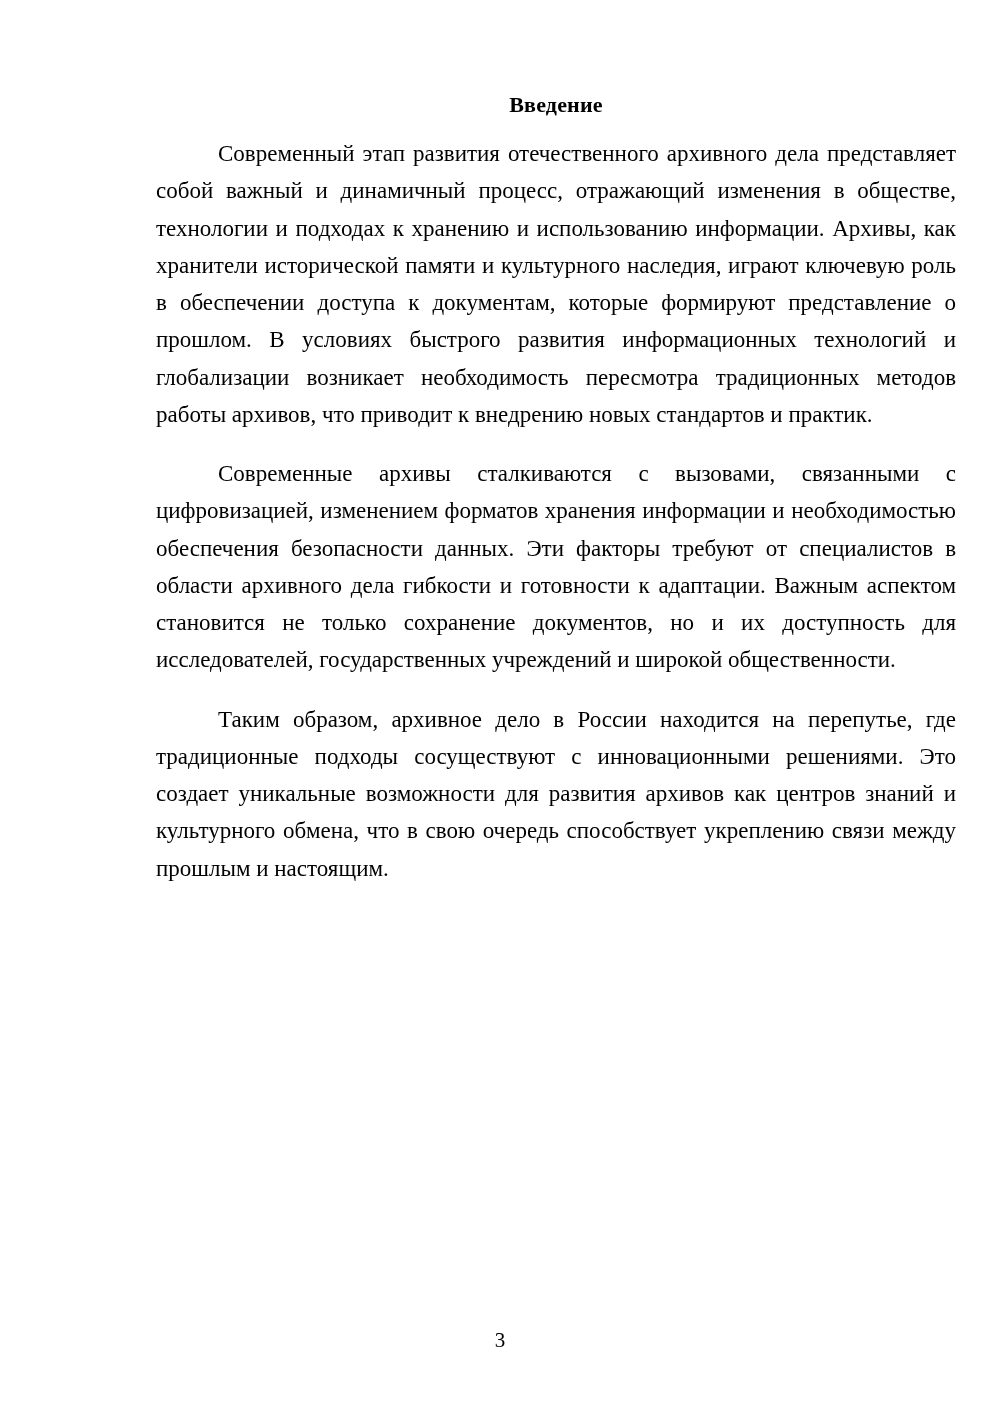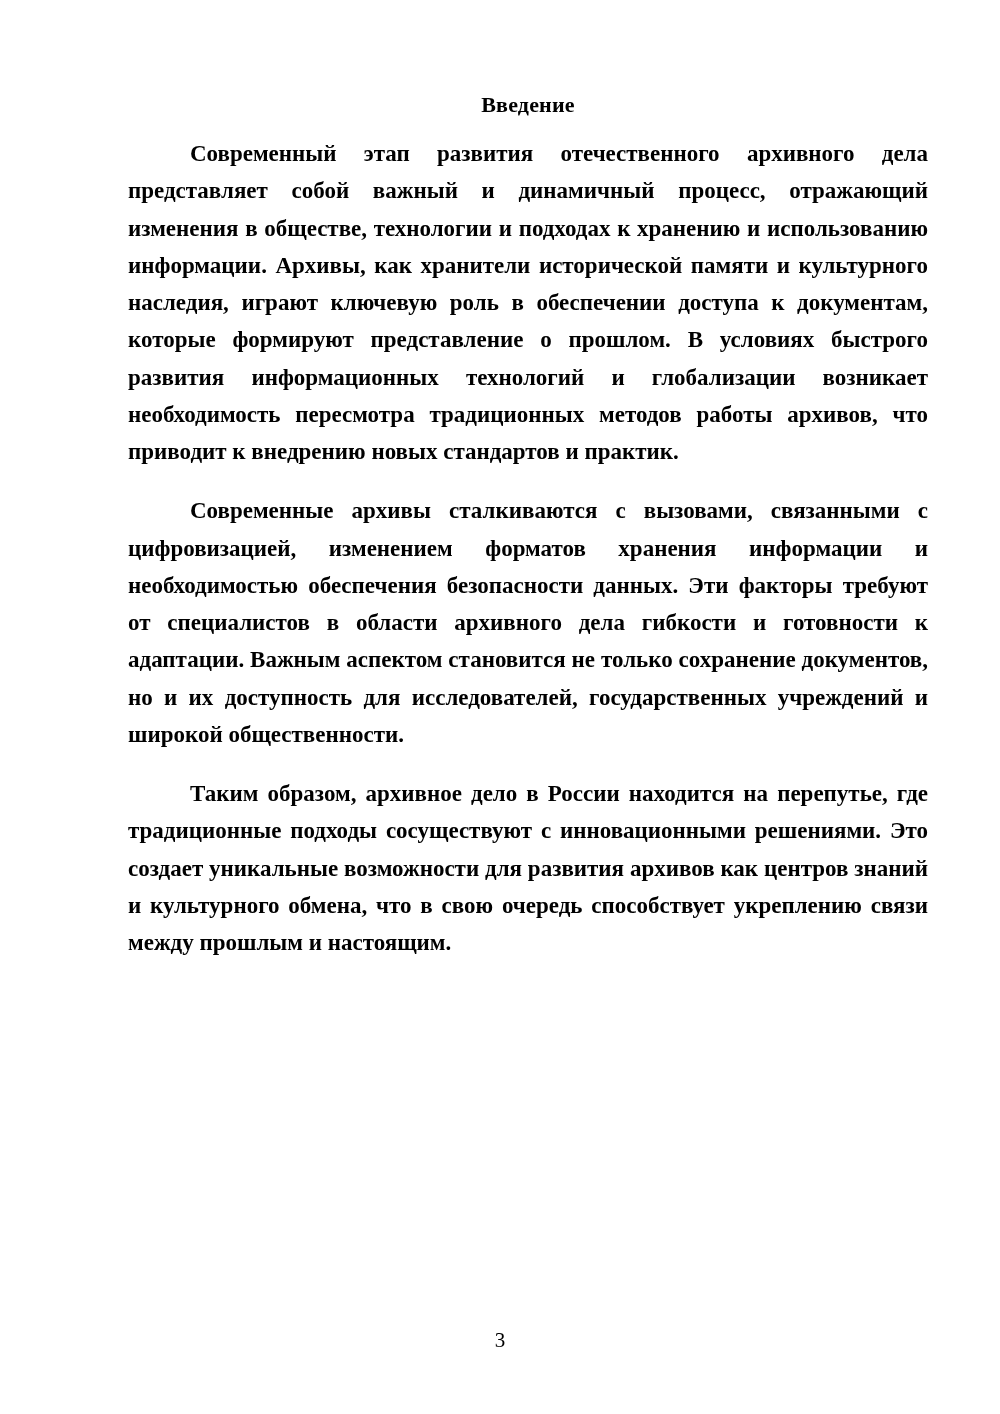--- a/index.html
+++ b/index.html
@@ -13,41 +13,40 @@
     height: 1414px;
     background: #ffffff;
     margin: 0 auto;
     box-sizing: border-box;
     font-family: "Liberation Serif", "DejaVu Serif", serif;
     color: #000000;
     overflow: hidden;
   }
   .content {
     position: absolute;
-    left: 128px;
+    left: 156px;
     top: 88px;
     width: 800px;
   }
   .doc-title {
     text-align: center;
     font-weight: bold;
     font-size: 22px;
     line-height: 1.5;
     margin: 0 0 14px 0;
     letter-spacing: 0.2px;
   }
   .para {
     text-align: justify;
     text-justify: inter-word;
     font-size: 23px;
     line-height: 1.62;
     margin: 8px 0 22px 0;
     text-indent: 62px;
     hyphens: none;
-    font-weight: bold;
   }
   .para:last-child {
     margin-bottom: 0;
   }
   .page-number {
     position: absolute;
     left: 0;
     right: 0;
     top: 1330px;
     text-align: center;

